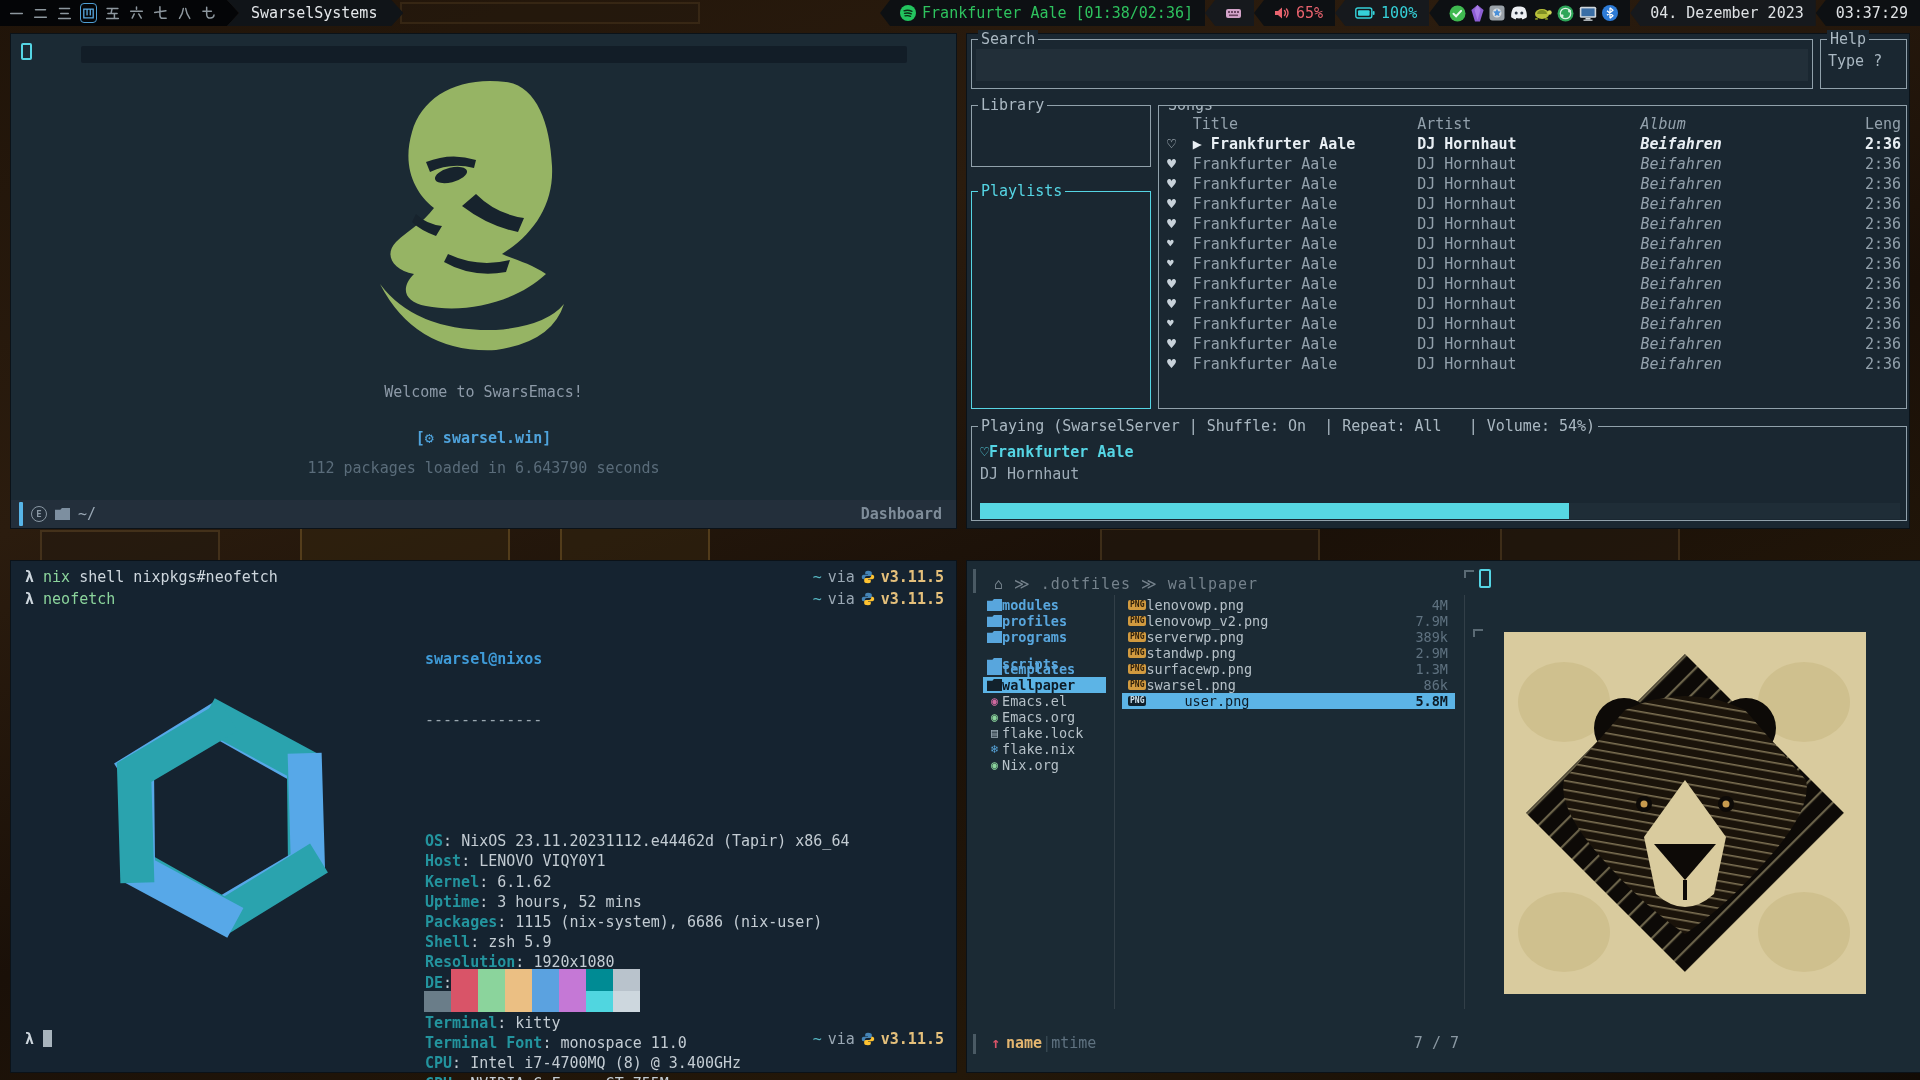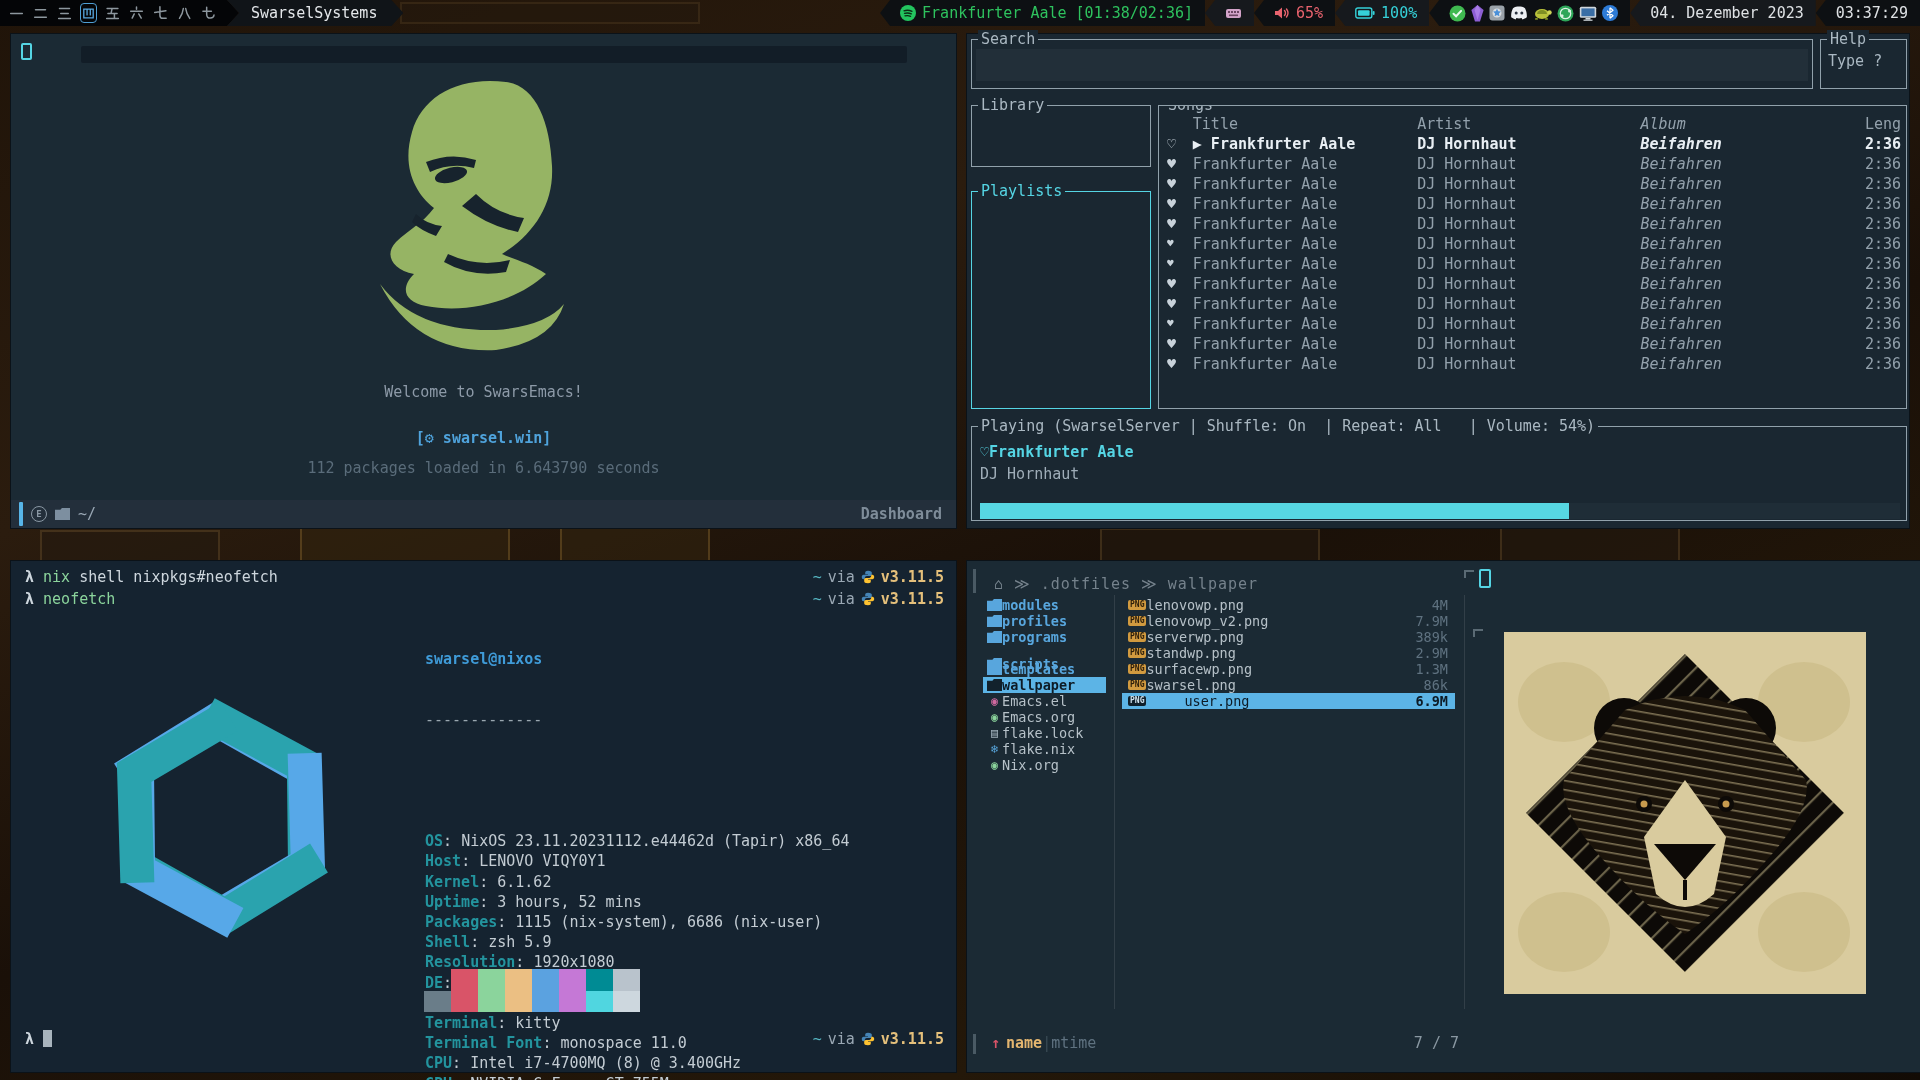--- a/index.html
+++ b/index.html
@@ -612,21 +612,21 @@
         <span class="sz">1.3M</span>
       </div>
       <div class="yrow yent" style="top: 116px;">
         <span class="pngbadge">PNG</span>
         <span class="nm">swarsel.png</span>
         <span class="sz">86k</span>
       </div>
       <div class="yrow yent sel" style="top: 132px;">
         <span class="pngbadge">PNG</span>
         <span class="nm">user.png</span>
-        <span class="sz">6.9M</span>
+        <span class="sz">5.8M</span>
       </div>
     </div>
 
   <div class="cornermark" style="left:497px;top:9px;"></div>
   <div id="yz-previewglyph" class="cyanbox"></div>
   <div class="cornermark" style="left:506px;top:68px;"></div>
 
   <svg id="yz-bear" viewBox="0 0 362 362">
     <defs>
       <pattern id="diag" width="16" height="16" patternUnits="userSpaceOnUse" patternTransform="rotate(45)">

